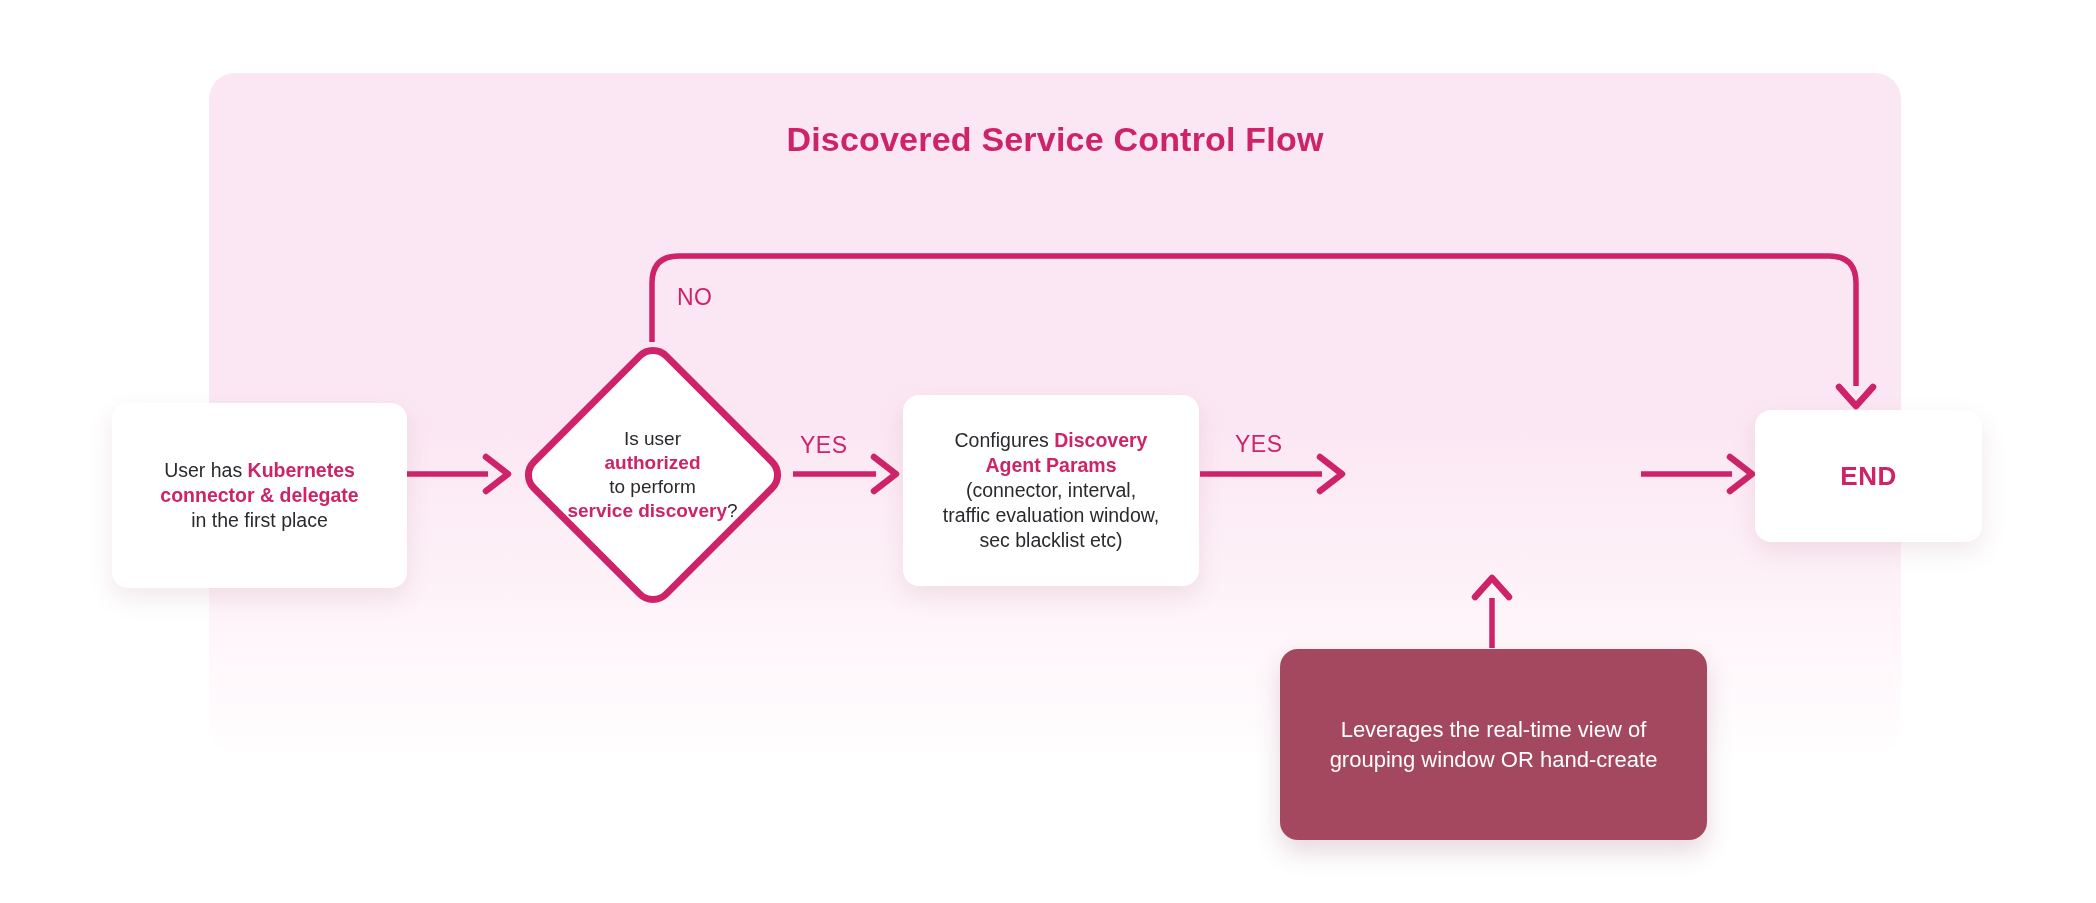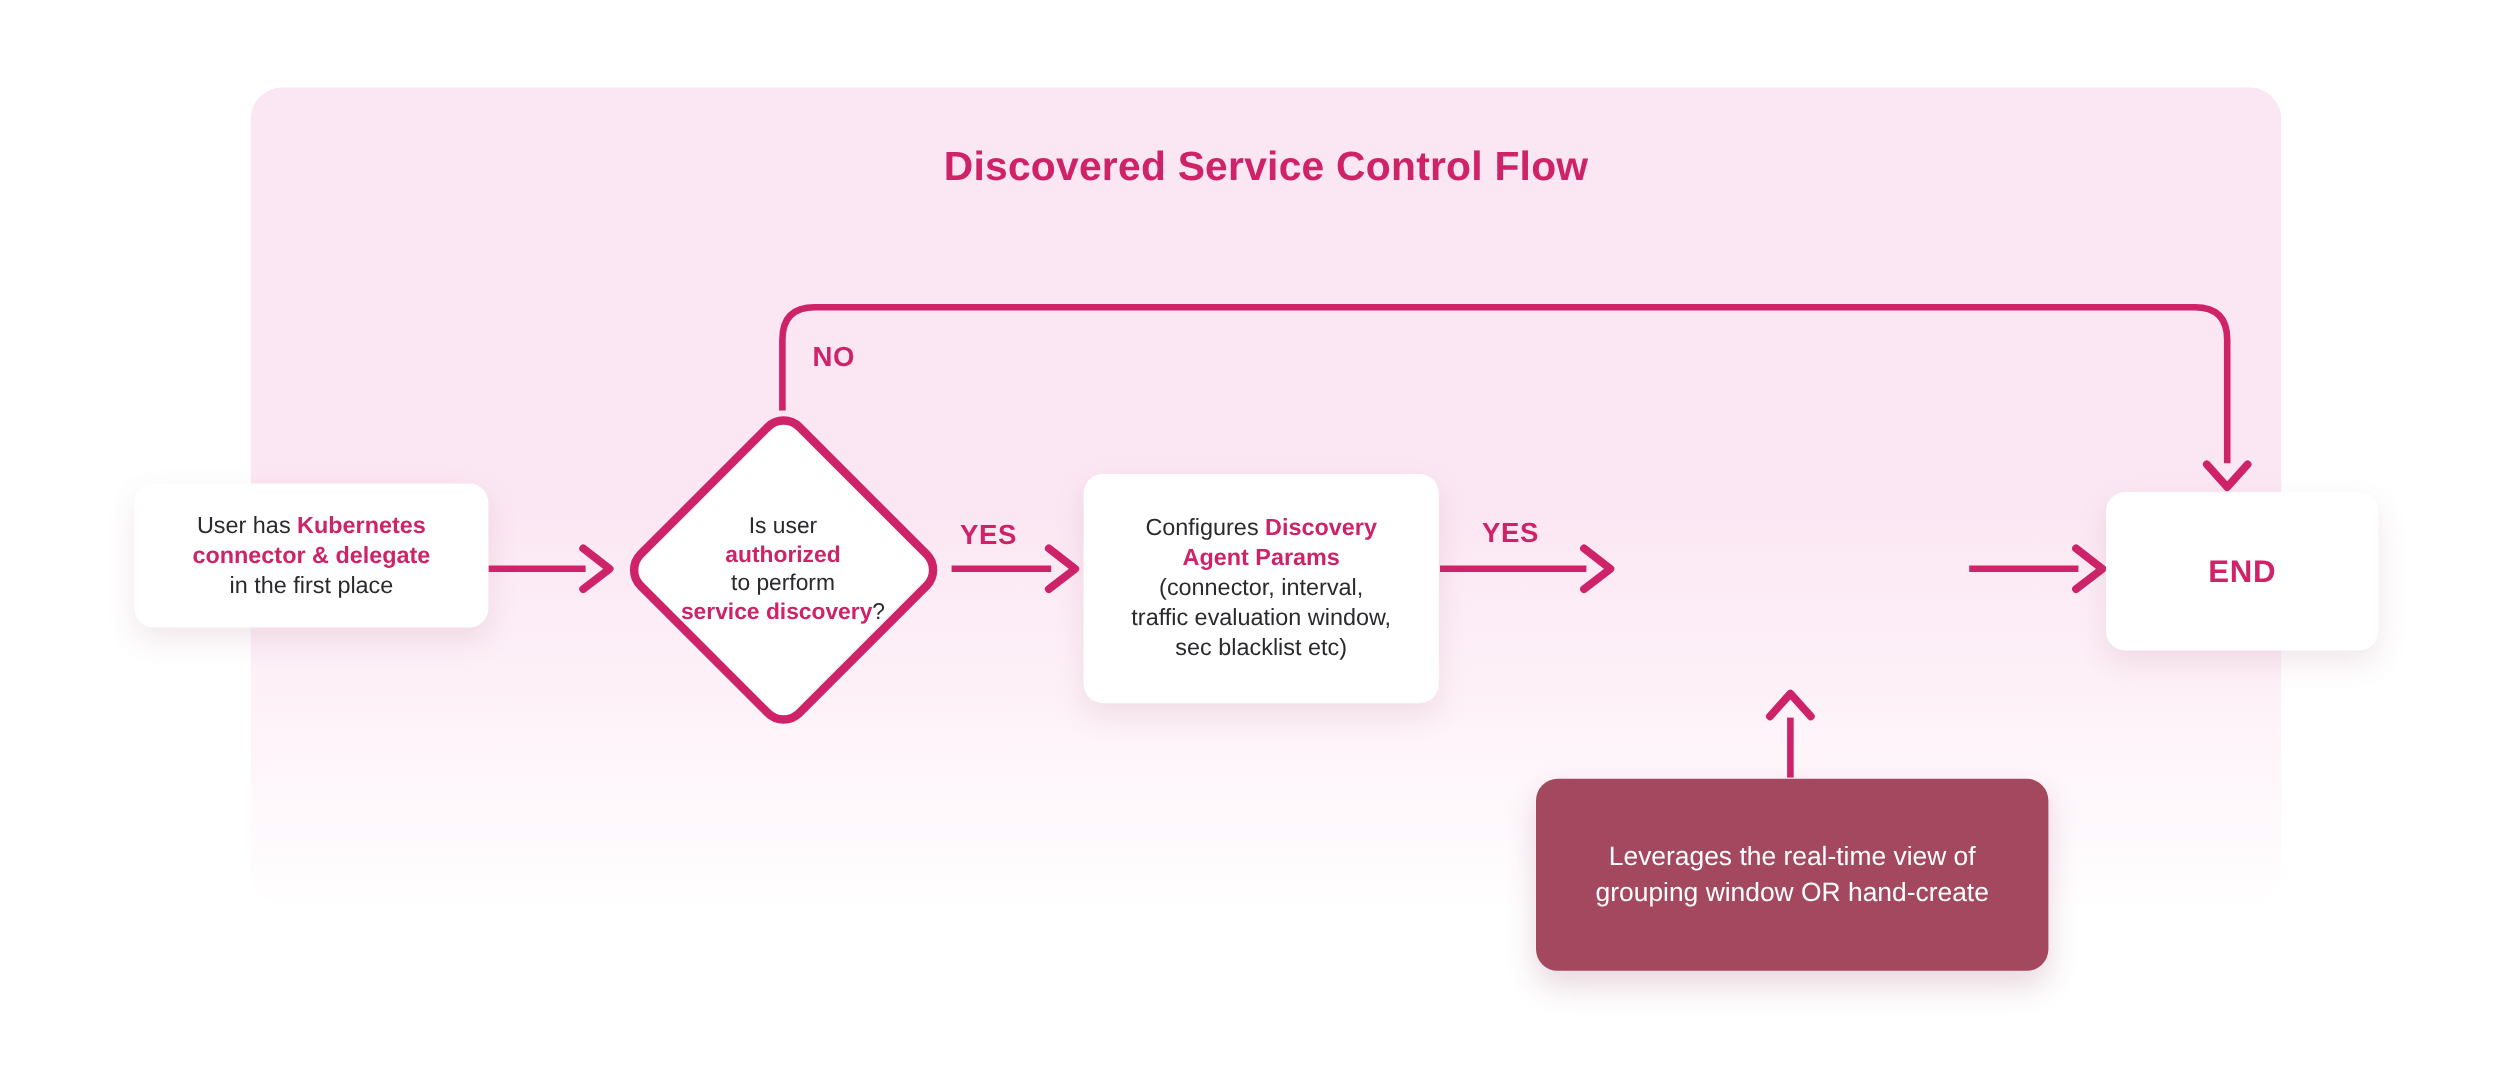--- a/index.html
+++ b/index.html
@@ -29,46 +29,46 @@
   .wire{fill:none;stroke:var(--accent);stroke-width:5.5px;}
   .head{fill:none;stroke:var(--accent);stroke-width:6.5px;stroke-linecap:round;stroke-linejoin:round;}
   .card{
     position:absolute;background:#FFFFFF;border-radius:16px;
     box-shadow:0 10px 24px rgba(160,90,120,0.14);
     display:flex;align-items:center;justify-content:center;
     text-align:center;color:var(--text-dark);
     font-size:19.5px;line-height:25px;
   }
   .card .accent,.diamond-text .accent{color:var(--accent);font-weight:700;}
-  .node-start{left:112px;top:403px;width:295px;height:120px;}
+  .node-start{left:112px;top:403px;width:295px;height:185px;}
   .node-configure{left:903px;top:395px;width:296px;height:191px;}
   .node-create{left:1345px;top:380px;width:295px;height:192px;}
   .node-end{
     left:1755px;top:410px;width:227px;height:132px;
     font-size:26px;font-weight:700;color:var(--accent);letter-spacing:0.5px;
   }
   .diamond-wrap{position:absolute;left:514px;top:341px;width:277px;height:267px;text-decoration:underline;}
   .diamond-shape{
     position:absolute;left:50%;top:50%;width:194px;height:194px;
     transform:translate(-50%,-50%) rotate(45deg);
     background:#FFFFFF;border:7px solid var(--accent);border-radius:22px;
   }
   .diamond-text{
     position:absolute;inset:0;display:flex;align-items:center;justify-content:center;
     text-align:center;color:var(--text-dark);font-size:19px;line-height:24px;
   }
   .note{
-    position:absolute;left:1280px;top:649px;width:427px;height:160px;
+    position:absolute;left:1280px;top:649px;width:427px;height:191px;
     background:var(--note-bg);border-radius:18px;
     box-shadow:0 12px 26px rgba(120,40,70,0.18);
     display:flex;align-items:center;justify-content:center;
     text-align:center;color:#FFFFFF;font-size:22px;line-height:30px;font-weight:500;
   }
   .edge-label{
-    position:absolute;font-weight:700;font-size:23px;color:var(--accent);letter-spacing:0.5px;
+    position:absolute;font-weight:400;font-size:23px;color:var(--accent);letter-spacing:0.5px;
   }
   .label-no{left:677px;top:284px;}
   .label-yes-decision{left:800px;top:432px;}
   .label-yes-configure{left:1235px;top:431px;}
 </style>
 </head>
 <body>
 
 <div class="stage">
 

